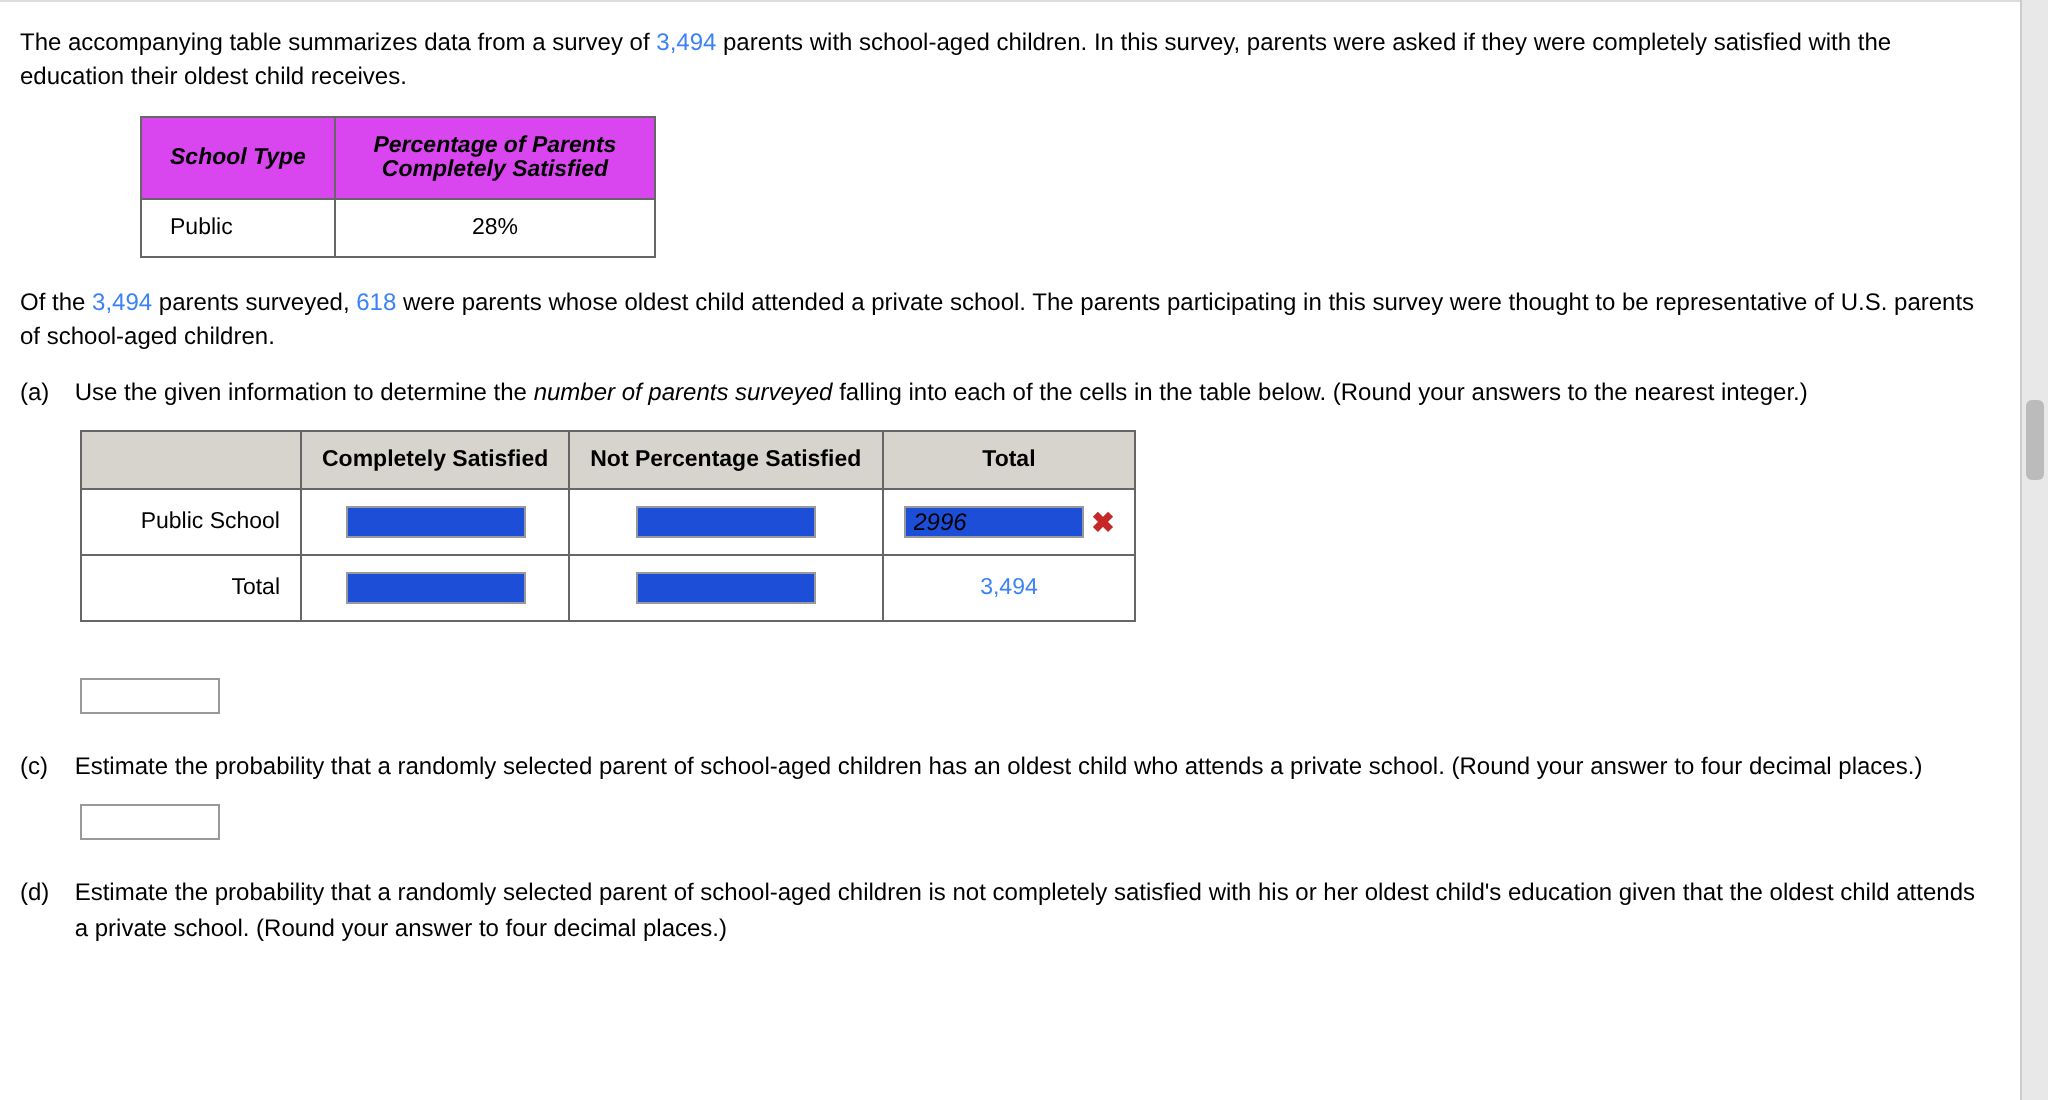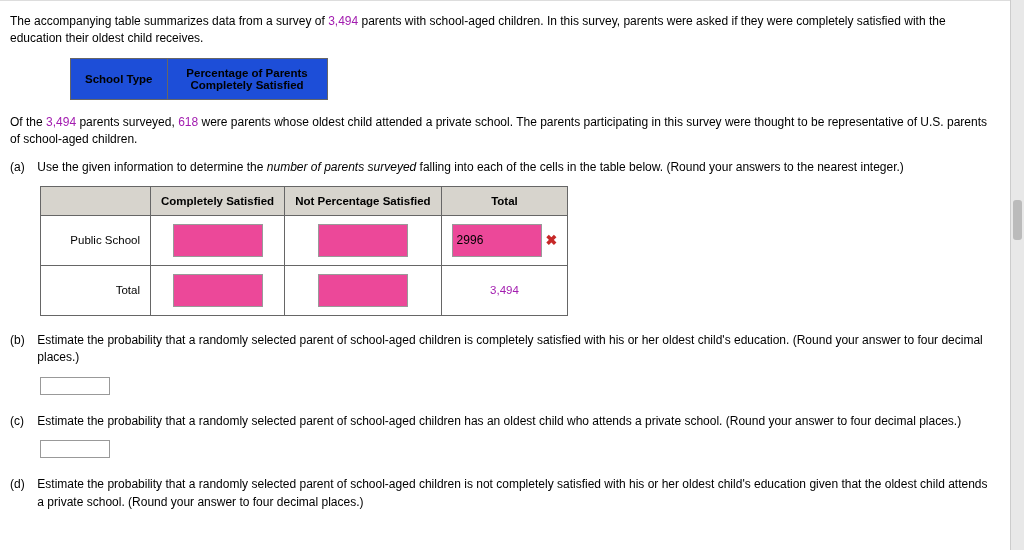--- a/index.html
+++ b/index.html
@@ -24,28 +24,28 @@
     min-height: 550px;
   }
   .scroll-thumb {
     position: absolute;
     left: 2px; right: 2px;
     top: 200px; height: 40px;
     background: #bbb;
     border-radius: 3px;
   }
   p { margin: 4px 0 10px 0; line-height: 1.45; }
-  .num-red { color: #a21caf; }
+  .num-red { color: #3b82f6; }
   .part-letter { display: inline-block; width: 24px; }
   .part-body { display: inline-block; width: calc(100% - 30px); vertical-align: top; }
   .italic { font-style: italic; }
 
   table.tbl {
     border-collapse: collapse;
-    margin: 6px 0 16px 30px;
+    margin: 6px 0 28px 30px;
   }
   table.tbl th, table.tbl td {
     border: 1px solid #666;
     padding: 8px 10px;
     text-align: center;
     font-size: 11.5px;
   }
   table.tbl th {
     background: #d7d4cd;
     font-weight: bold;
@@ -60,30 +60,31 @@
   table.small-tbl {
     border-collapse: collapse;
     margin: 6px 0 14px 60px;
   }
   table.small-tbl th, table.small-tbl td {
     border: 1px solid #666;
     padding: 8px 14px;
     text-align: center;
     font-size: 11.5px;
   }
-  table.small-tbl th { background: #1d4ed8; font-weight: bold; }
+  table.small-tbl th { background: #d946ef; font-weight: bold; font-style: italic; }
   table.small-tbl td.rowlabel { text-align: left; background: #fff; }
 
   input.cell {
     width: 90px;
-    height: 33px;
+    height: 16px;
     border: 1px solid #999;
     font-size: 12px;
     padding: 1px 4px;
-    background: #ec4899;
+    background: #1d4ed8;
+    font-style: italic;
   }
   input.short {
     width: 70px;
     height: 18px;
     border: 1px solid #999;
     font-size: 12px;
     padding: 1px 4px;
     background: #fff;
     margin-left: 30px;
     margin-bottom: 14px;
@@ -100,20 +101,24 @@
 
   <p>
     <span>The accompanying table summarizes data from a survey of </span><span class="num-red">3,494</span><span> parents with school-aged children. In this survey, parents were asked if they were completely satisfied with the education their oldest child receives.</span>
   </p>
 
   <table class="small-tbl">
     <tbody>
         <tr>
       <th>School Type</th>
       <th style="max-width:160px;">Percentage of Parents Completely Satisfied</th>
+    </tr>
+    <tr>
+      <td class="rowlabel">Public</td>
+      <td>28%</td>
     </tr>
   </tbody>
     </table>
 
   <p>
     <span>Of the </span><span class="num-red">3,494</span><span> parents surveyed, </span><span class="num-red">618</span><span> were parents whose oldest child attended a private school. The parents participating in this survey were thought to be representative of U.S. parents of school-aged children.</span>
   </p>
 
   <p>
     <span class="part-letter">(a)</span>
@@ -149,24 +154,20 @@
               <input class="cell" value="" style="">
             </span></td>
       <td><span class="cell-wrap">
               <input class="cell" value="" style="">
             </span></td>
       <td><span class="num-red">3,494</span></td>
     </tr>
   </tbody>
     </table>
 
-  <p>
-    <span class="part-letter">(b)</span>
-    <span class="part-body">Estimate the probability that a randomly selected parent of school-aged children is completely satisfied with his or her oldest child's education. (Round your answer to four decimal places.)</span>
-  </p>
   <input class="short" style="">
 
   <p>
     <span class="part-letter">(c)</span>
     <span class="part-body">Estimate the probability that a randomly selected parent of school-aged children has an oldest child who attends a private school. (Round your answer to four decimal places.)</span>
   </p>
   <input class="short" style="">
 
   <p style="margin-bottom:2px;">
     <span class="part-letter">(d)</span>

